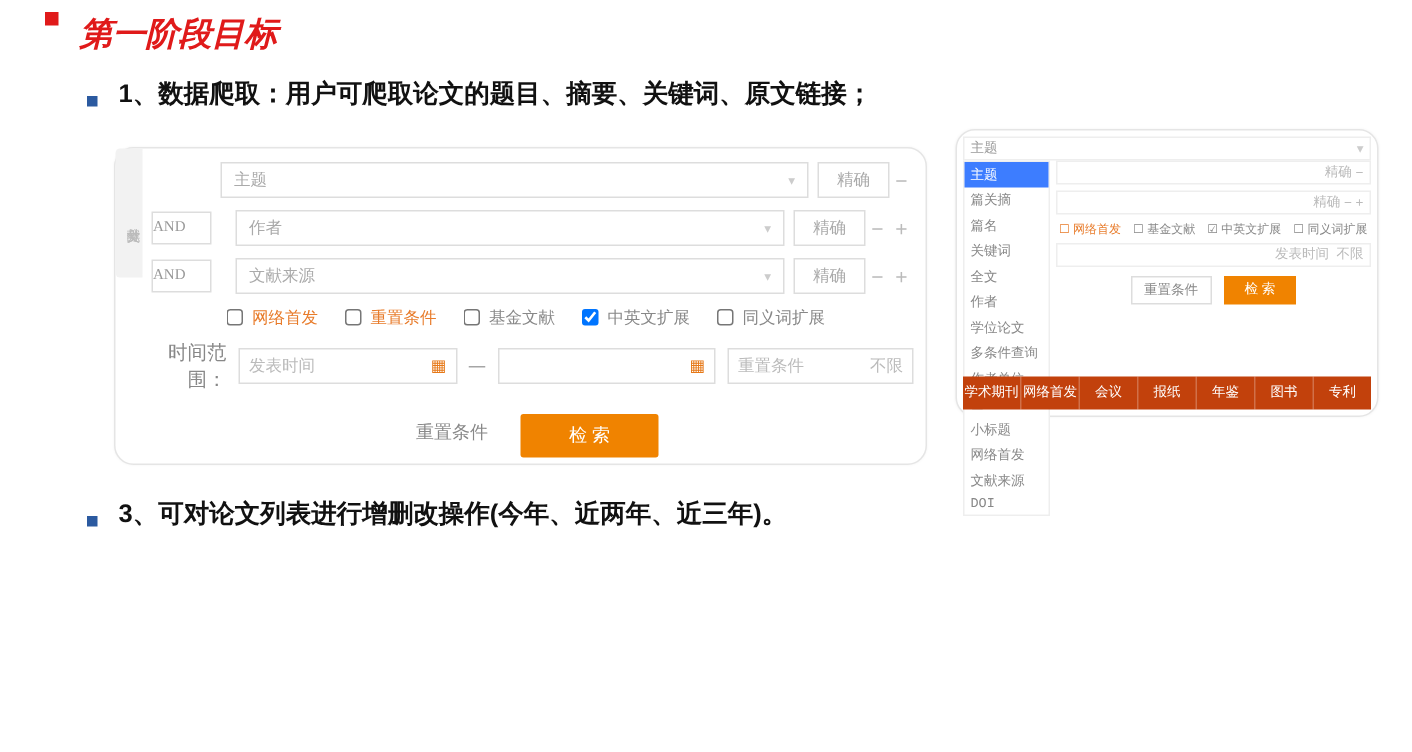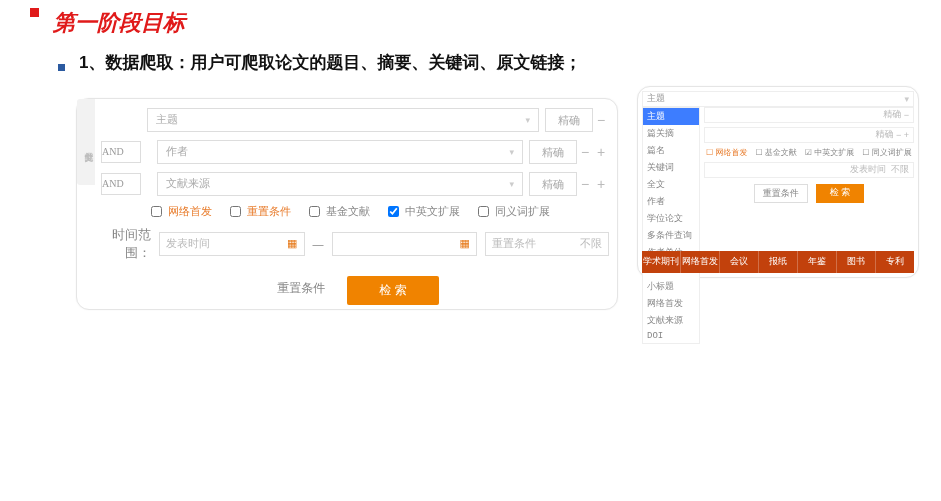--- a/index.html
+++ b/index.html
@@ -200,14 +200,18 @@
         <span>会议</span>
         <span>报纸</span>
         <span>年鉴</span>
         <span>图书</span>
         <span>专利</span>
       </div>
     </div>
 
   </div>
 
+  <div class="li-row">
+    <div class="blue-sq"></div>
+    <div class="li-txt">3、可对论文列表进行增删改操作(今年、近两年、近三年)。</div>
+  </div>
 
 </div>
 
 </body></html>

